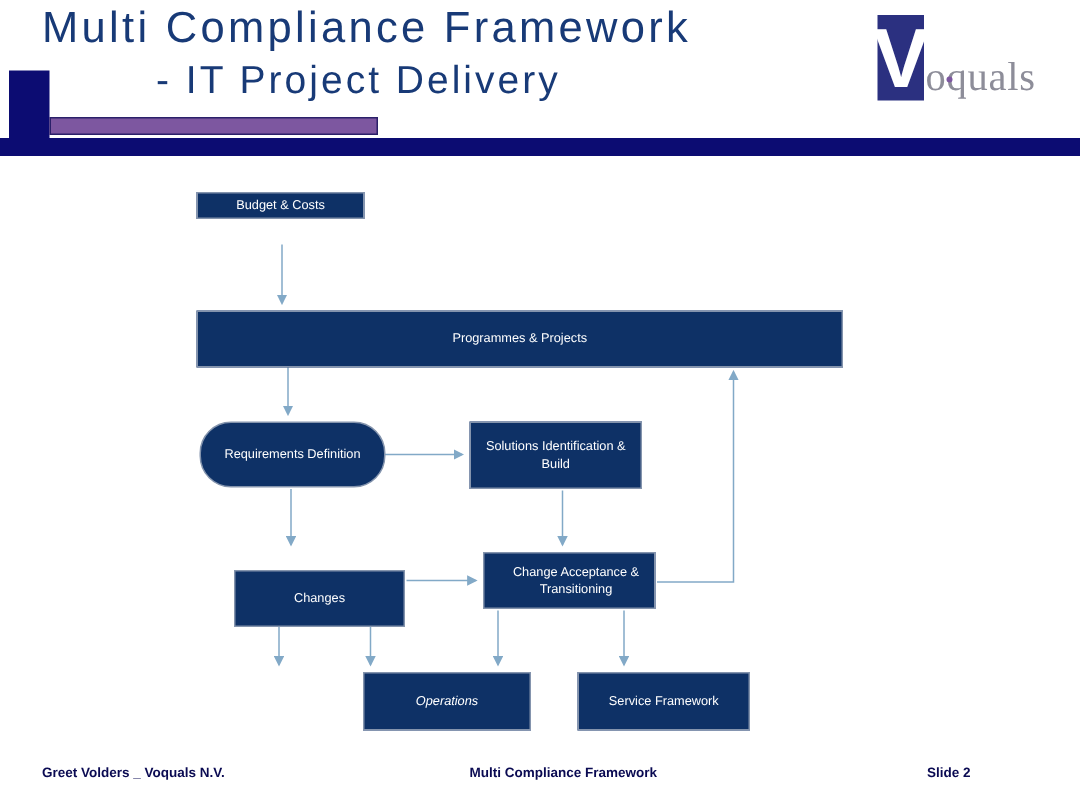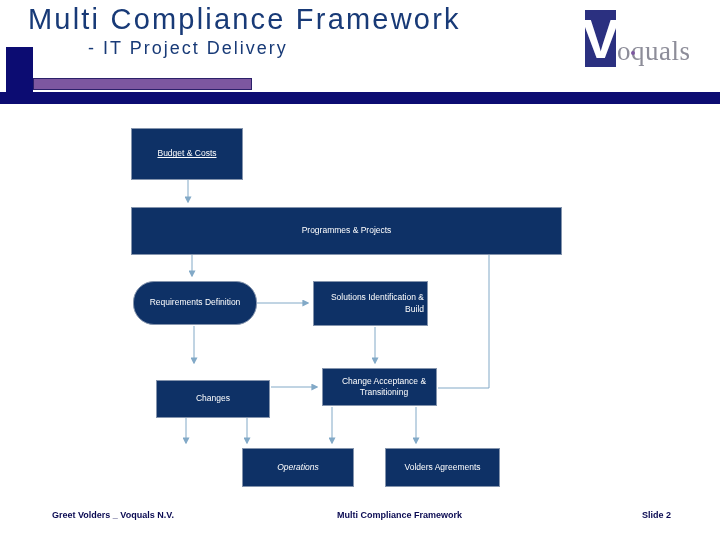--- a/index.html
+++ b/index.html
@@ -8,22 +8,22 @@
     overflow:hidden;font-family:"Liberation Sans",sans-serif;
   }
 
   
   .title{
     position:absolute;left:28px;top:3px;
     font-size:29px;letter-spacing:2.2px;line-height:1.15;
     color:var(--title-text,#183a77);white-space:nowrap;
   }
   .subtitle{
-    position:absolute;left:88px;top:38px;
-    font-size:18px;letter-spacing:2px;
+    position:absolute;left:104px;top:38px;
+    font-size:26px;letter-spacing:2px;
     color:var(--title-text,#183a77);white-space:nowrap;
   }
   .deco-block{
     position:absolute;left:6px;top:47px;width:27px;height:57px;
     background:var(--bar-navy,#0c0c72);
   }
   .deco-purple{
     position:absolute;left:33px;top:78px;width:219px;height:12px;
     background:var(--bar-purple,#7d57a0);
     border:1px solid #2b2069;box-sizing:border-box;
@@ -57,34 +57,34 @@
   .connectors marker path{fill:var(--arrow,#82a9c7);stroke:none;}
 
   .node{
     position:absolute;box-sizing:border-box;
     background:var(--box-fill,#0e3166);
     border:1px solid var(--box-border,#8494ad);
     color:#ffffff;font-size:8.5px;line-height:1.3;
     display:flex;align-items:center;justify-content:center;
     text-align:center;padding:2px 3px;
   }
-  .n-budget            {left:131px;top:128px;width:112px;height:52px;text-decoration:underline;}
-  .n-programmes        {left:131px;top:207px;width:431px;height:48px;}
+  .n-budget            {left:131px;top:128px;width:112px;height:18px;}
+  .n-programmes        {left:131px;top:207px;width:431px;height:38px;}
   .n-requirements      {left:133px;top:281px;width:124px;height:44px;border-radius:21px;}
-  .n-solutions         {left:313px;top:281px;width:115px;height:45px;text-align:right;}
+  .n-solutions         {left:313px;top:281px;width:115px;height:45px;}
   .n-changes           {left:156px;top:368px;width:114px;height:38px;margin-top:12px;}
   .n-change-acceptance {left:322px;top:368px;width:115px;height:38px;padding-left:12px;}
   .n-human-resources   {left:108px;top:448px;width:115px;height:39px;}
   .n-operations        {left:242px;top:448px;width:112px;height:39px;font-style:italic;}
   .n-service-agreements{left:385px;top:448px;width:115px;height:39px;}
 
   
   .footer-item{
     position:absolute;top:510px;font-size:9px;font-weight:bold;
-    color:var(--footer-text,#0a0a52);white-space:nowrap;margin-left:24px;
+    color:var(--footer-text,#0a0a52);white-space:nowrap;
   }
   .f-left  {left:28px;}
   .f-center{left:313px;}
   .f-right {left:618px;}
 </style>
 </head>
 <body>
 
 <div class="slide">
 
@@ -121,19 +121,19 @@
     <path d="M416,407 V443" marker-end="url(#ah)"></path>
   </svg>
 
   <div class="node n-budget">Budget &amp; Costs</div>
   <div class="node n-programmes">Programmes &amp; Projects</div>
   <div class="node n-requirements">Requirements Definition</div>
   <div class="node n-solutions">Solutions Identification &amp; Build</div>
   <div class="node n-changes">Changes</div>
   <div class="node n-change-acceptance">Change Acceptance &amp; Transitioning</div>
   <div class="node n-operations">Operations</div>
-  <div class="node n-service-agreements">Volders Agreements</div>
+  <div class="node n-service-agreements">Service Framework</div>
 
   <div class="footer-item f-left">Greet Volders _ Voquals N.V.</div>
   <div class="footer-item f-center">Multi Compliance Framework</div>
   <div class="footer-item f-right">Slide 2</div>
 
 </div>
 
 </body></html>

